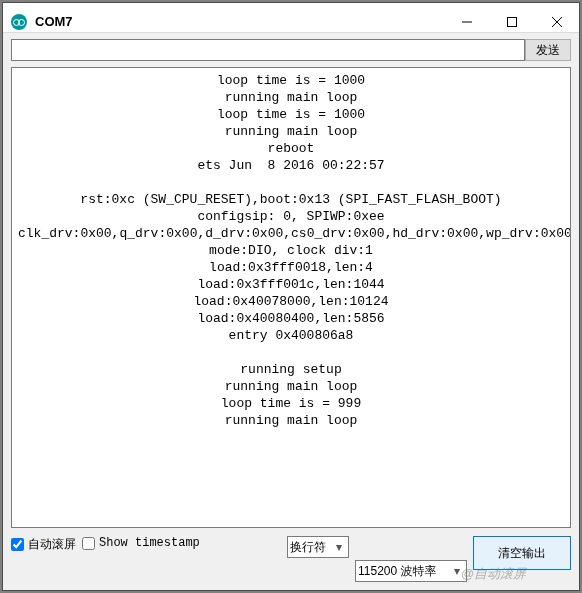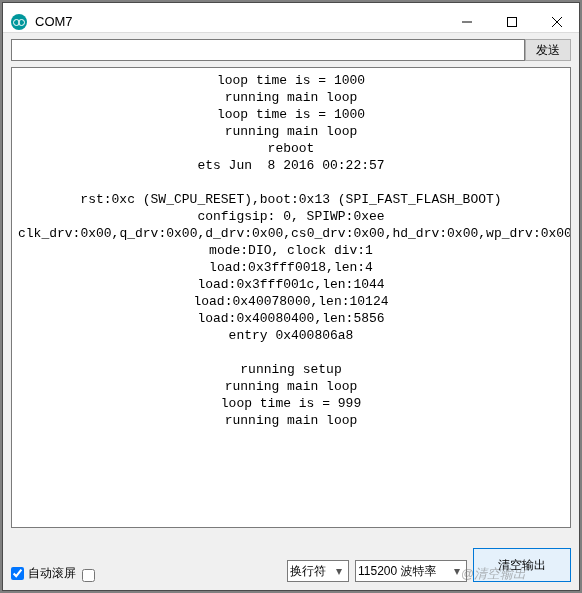--- a/index.html
+++ b/index.html
@@ -21,20 +21,21 @@
     display: flex;
     flex-direction: column;
   }
   .titlebar {
     height: 30px;
     background: #ffffff;
     display: flex;
     align-items: center;
     padding: 8px 0 0 8px;
     border-bottom: 1px solid #dcdcdc;
+    font-weight: bold;
   }
   .app-icon {
     width: 16px; height: 16px;
     border-radius: 50%;
     background: #00979c;
     position: relative;
     margin-right: 8px;
   }
   .app-icon::before, .app-icon::after {
     content: "";
@@ -91,21 +92,21 @@
     font-family: "Courier New", monospace;
     font-size: 13px;
     line-height: 17px;
     white-space: pre;
     overflow: hidden;
     color: #000;
     text-align: center;
   }
   .statusbar {
     display: flex;
-    align-items: flex-end;
+    align-items: flex-start;
     gap: 6px;
     padding: 4px 8px 8px 8px;
     background: #f0f0f0;
   }
   .chk {
     display: inline-flex;
     align-items: center;
     gap: 4px;
     font-size: 12px;
   }
@@ -207,28 +208,29 @@
 loop time is = 999
 running main loop</div>
 
   <div class="statusbar">
     <label class="chk">
       <input type="checkbox" checked="" style="">
       <span>自动滚屏</span>
     </label>
     <label class="chk">
       <input type="checkbox" style="">
+      <span class="mono-label">Show timestamp</span>
     </label>
     <span class="spacer"></span>
     <div class="select narrow">
       <span>换行符</span>
       <span class="caret">▾</span>
     </div>
     <div class="select baud">
       <span>115200 波特率</span>
       <span class="caret">▾</span>
     </div>
     <button class="clear-btn">清空输出</button>
   </div>
 
 </div>
-<div class="watermark">@清空输出</div>
+<div class="watermark">@自动滚屏</div>
 </div>
 
 </body></html>

